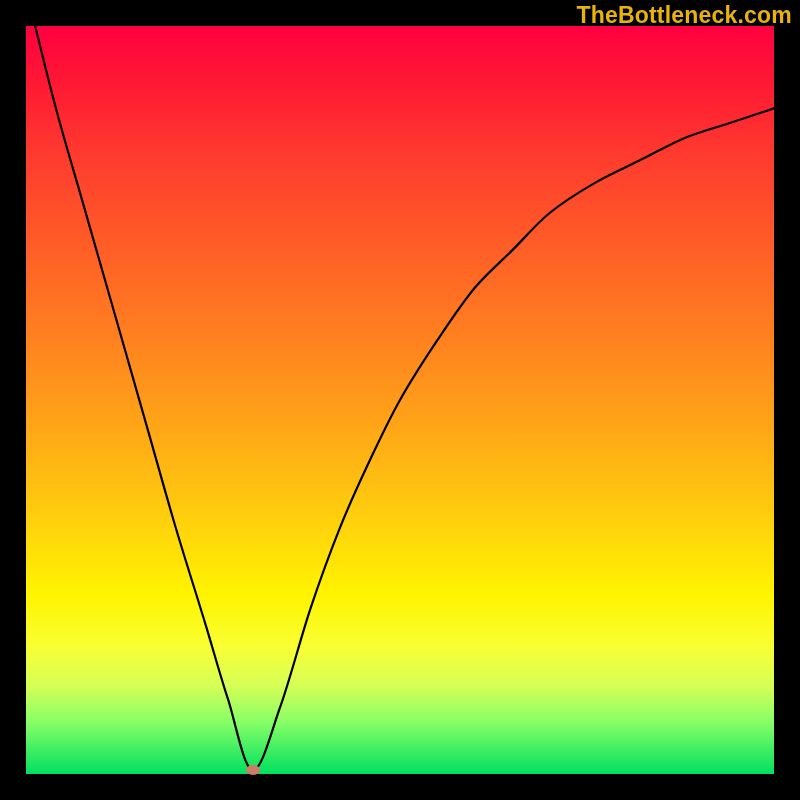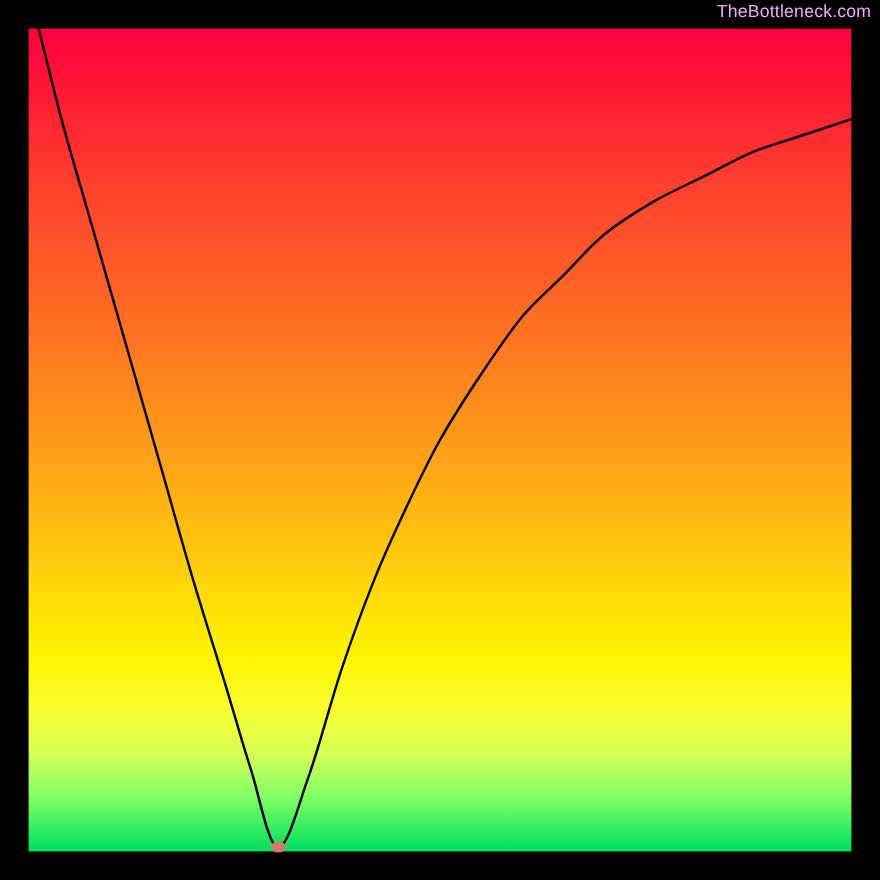--- a/index.html
+++ b/index.html
@@ -48,23 +48,23 @@
     position: absolute;
     width: 14px;
     height: 10px;
     border-radius: 50%;
     transform: translate(-50%, -50%) rotate(0deg);
   }
   .watermark {
     position: absolute;
     top: 2px;
     right: 8px;
-    color: #f0abfc;
-    font-size: 16px;
-    font-weight: 400;
+    color: #eab308;
+    font-size: 23px;
+    font-weight: 700;
     letter-spacing: 0.2px;
     user-select: none;
   }
 </style>
 </head>
 <body>
 
 <div class="frame">
 
   <div class="plot-area">

